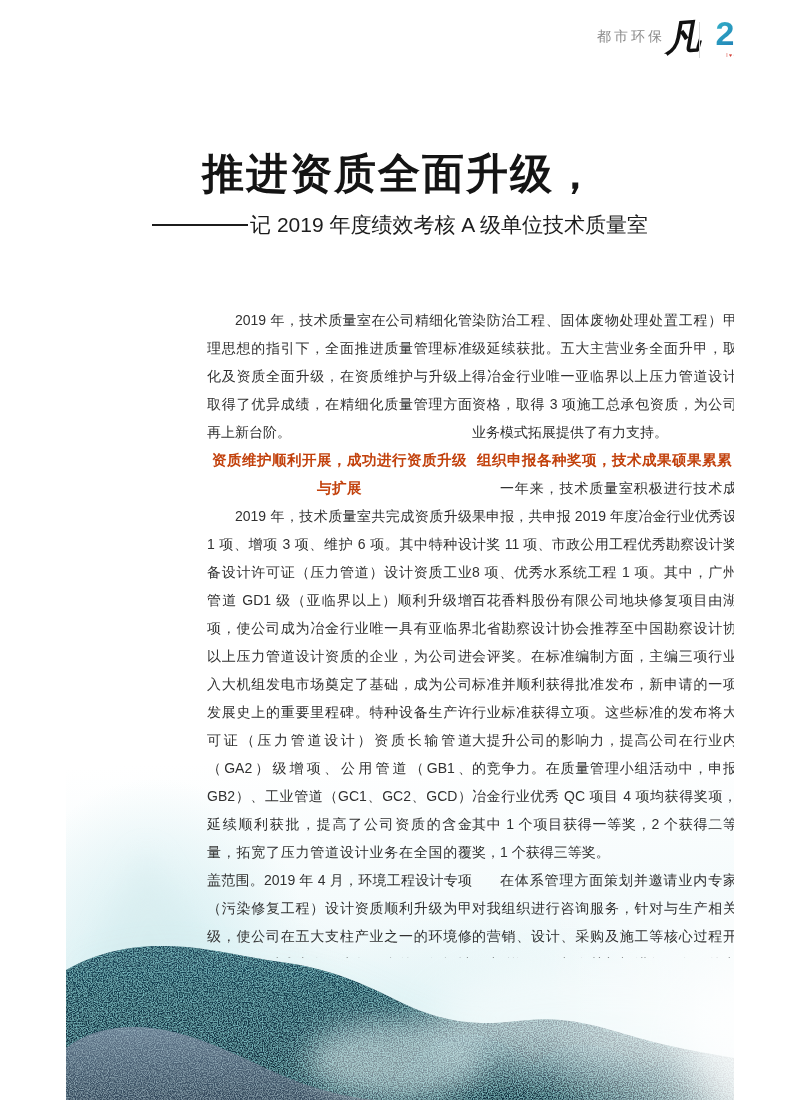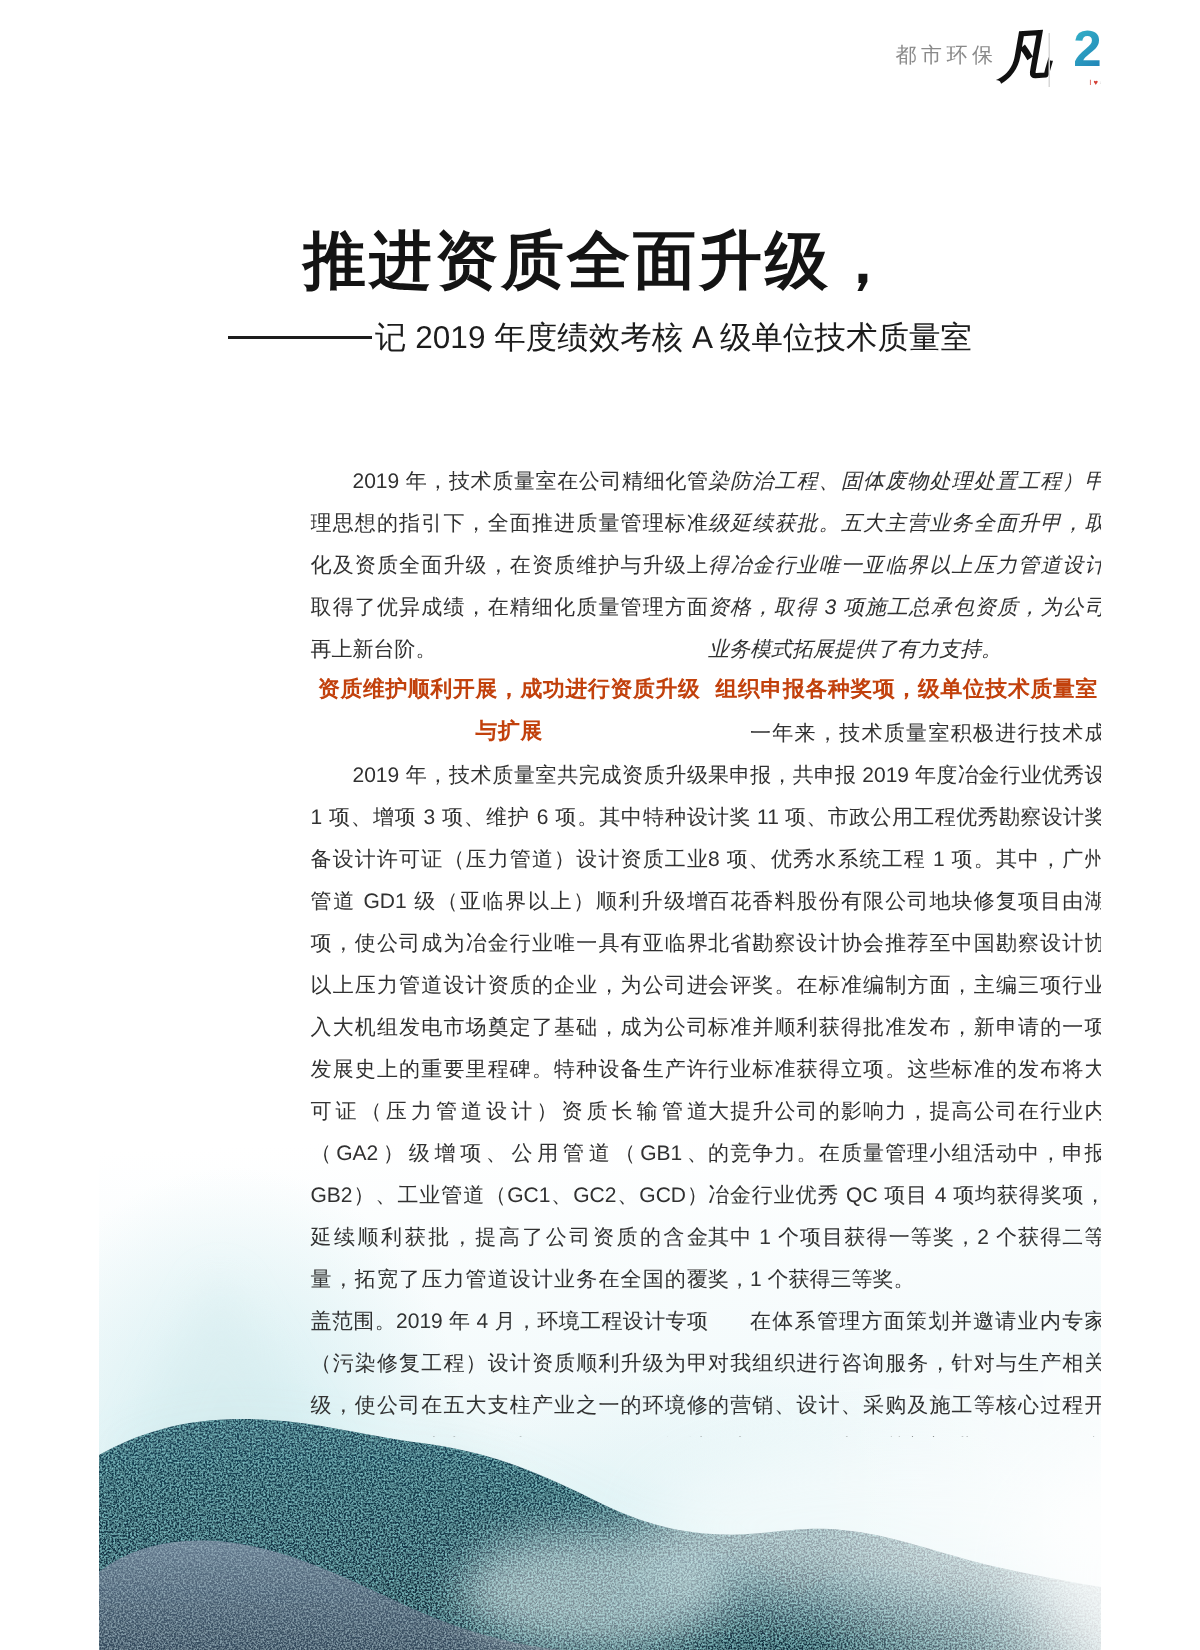--- a/index.html
+++ b/index.html
@@ -63,21 +63,21 @@
   .columns {
     position:absolute; left:141px; top:306px; width:546px;
     display:flex; gap:0; z-index:3;
   }
   .col {
     width:265px; height:652px; overflow:hidden;
     font-size:14px; line-height:28px; color:#313131;
     text-align:justify;
   }
   .col p { text-indent:2em; }
-  .col p.no-indent { text-indent:0;font-style:italic; }
+  .col p.no-indent { text-indent:0; }
   .col h3 {
     font-size:14.5px; font-weight:700; color:#c2410c; line-height:28px;
     text-align:center; letter-spacing:0.5px;
   }
 
   
   .art-wash {
     position:absolute; left:0; top:760px; width:800px; height:340px; z-index:1;
     background:
       radial-gradient(220px 260px at 90px 200px, rgba(198,232,236,0.75), rgba(198,232,236,0) 70%),
@@ -129,21 +129,21 @@
   </div>
 
   <div class="columns">
     <div class="col">
       <p>2019 年，技术质量室在公司精细化管理思想的指引下，全面推进质量管理标准化及资质全面升级，在资质维护与升级上取得了优异成绩，在精细化质量管理方面再上新台阶。</p>
       <h3>资质维护顺利开展，成功进行资质升级与扩展</h3>
       <p>2019 年，技术质量室共完成资质升级 1 项、增项 3 项、维护 6 项。其中特种设备设计许可证（压力管道）设计资质工业管道 GD1 级（亚临界以上）顺利升级增项，使公司成为冶金行业唯一具有亚临界以上压力管道设计资质的企业，为公司进入大机组发电市场奠定了基础，成为公司发展史上的重要里程碑。特种设备生产许可证（压力管道设计）资质长输管道（GA2）级增项、公用管道（GB1、GB2）、工业管道（GC1、GC2、GCD）延续顺利获批，提高了公司资质的含金量，拓宽了压力管道设计业务在全国的覆盖范围。2019 年 4 月，环境工程设计专项（污染修复工程）设计资质顺利升级为甲级，使公司在五大支柱产业之一的环境修复版块一跃成为全国为数不多的甲级设计企业之一。该新证书明确了承接项目的范围和类型，可承接污染水体修复工程、污染土壤修复工程、矿山修复工程以及其他生态恢复工程，并且规模不受限制。2019 年 7 月，工程设计资质电力行业（火力发电（含核电站常规岛设计））专业甲级、环境工程专项（污染修复工程、大气污染防治工程、水污</p>
     </div>
     <div class="col">
       <p class="no-indent">染防治工程、固体废物处理处置工程）甲级延续获批。五大主营业务全面升甲，取得冶金行业唯一亚临界以上压力管道设计资格，取得 3 项施工总承包资质，为公司业务模式拓展提供了有力支持。</p>
-      <h3>组织申报各种奖项，级单位技术质量室</h3>
+      <h3>组织申报各种奖项，技术成果硕果累累</h3>
       <p>一年来，技术质量室积极进行技术成果申报，共申报 2019 年度冶金行业优秀设计奖 11 项、市政公用工程优秀勘察设计奖 8 项、优秀水系统工程 1 项。其中，广州百花香料股份有限公司地块修复项目由湖北省勘察设计协会推荐至中国勘察设计协会评奖。在标准编制方面，主编三项行业标准并顺利获得批准发布，新申请的一项行业标准获得立项。这些标准的发布将大大提升公司的影响力，提高公司在行业内的竞争力。在质量管理小组活动中，申报冶金行业优秀 QC 项目 4 项均获得奖项，其中 1 个项目获得一等奖，2 个获得二等奖，1 个获得三等奖。</p>
       <p>在体系管理方面策划并邀请业内专家对我组织进行咨询服务，针对与生产相关的营销、设计、采购及施工等核心过程开展专题调研，与有关部门进行了有效的意见交换，形成了有价值的改进建议并明确了修编方向。创新内部审核组织模式，积极进行内审员培训。经过充分调研，咨询团队对组织核心过程更加了解，使内审</p>
     </div>
   </div>
 
   <div class="art-wash"></div>
   <svg class="art" width="800" height="340" viewBox="0 0 800 340">
     <defs>
       <linearGradient id="mtnGrad" x1="0" y1="0" x2="0" y2="1">
         <stop offset="0" stop-color="#1b4457"></stop>

